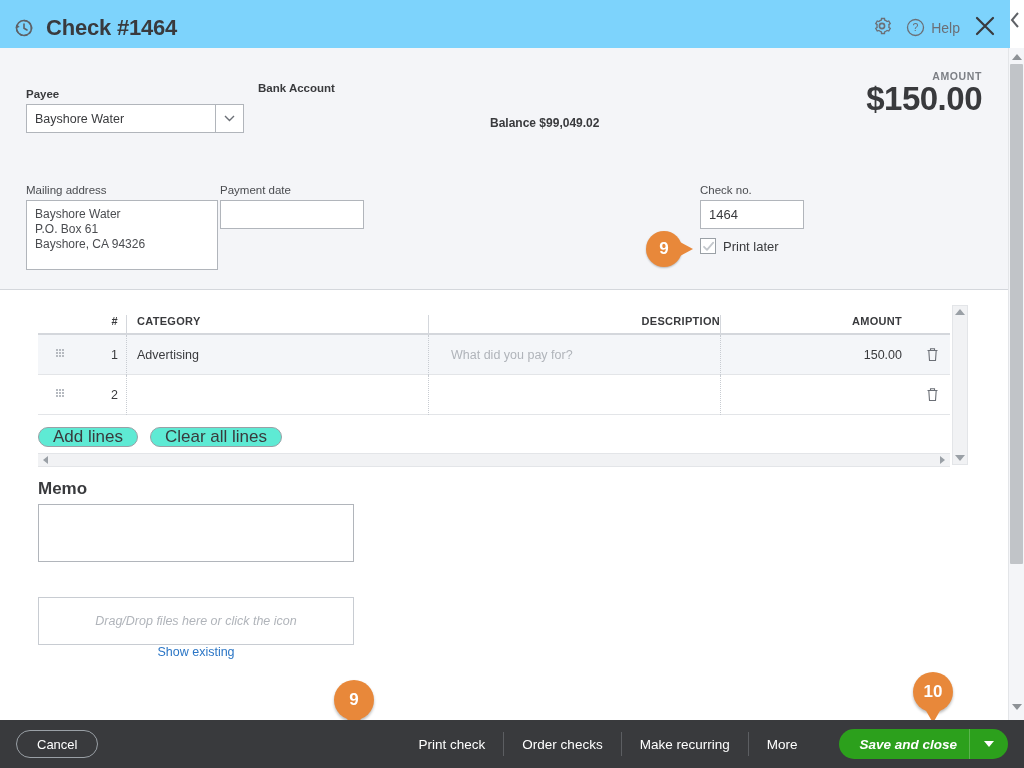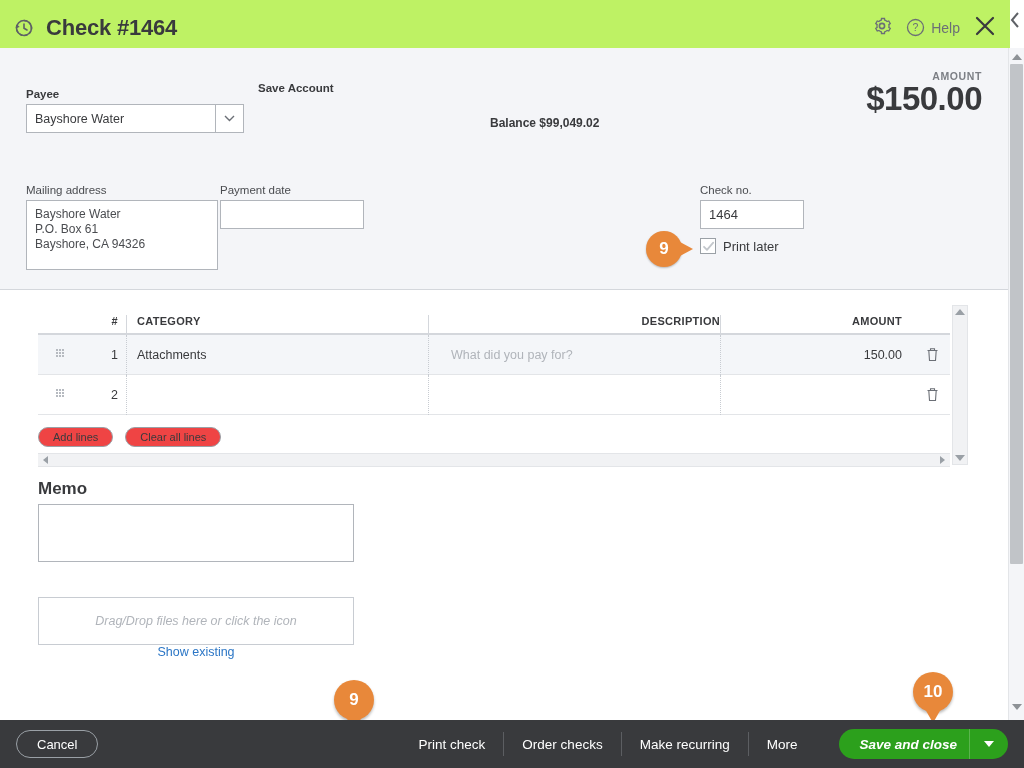--- a/index.html
+++ b/index.html
@@ -8,21 +8,21 @@
     width:1024px; height:768px; overflow:hidden;
     font-family:"Liberation Sans", sans-serif;
     background:#ffffff; color:#393a3d;
     -webkit-font-smoothing:antialiased;
   }
   .app { position:relative; width:1024px; height:768px; }
 
   
   .header {
     position:absolute; left:0; top:0; width:1010px; height:56px;
-    background:#bef264; border-bottom:1px solid #e3e5e8;
+    background:#7dd3fc; border-bottom:1px solid #e3e5e8;
     display:flex; align-items:center; padding:0 14px 0 12px;
   }
   .hist-icon { width:24px; height:24px; margin-right:10px; flex:0 0 auto; }
   .title { font-size:22px; font-weight:bold; color:#393a3d; letter-spacing:-0.2px; }
   .hdr-right { margin-left:auto; display:flex; align-items:center; gap:14px; }
   .gear-ic, .help-ic, .close-ic { cursor:pointer; display:block; }
   .help-wrap { display:flex; align-items:center; gap:6px; color:#6b6f76; font-size:14px; }
 
   
   .form-top {
@@ -114,21 +114,21 @@
   .trow .c-desc { border-left:1px dotted #c8ccd2; color:#b0b4ba; }
   .trow .c-amt { border-left:1px dotted #c8ccd2; justify-content:flex-end; color:#393a3d; }
   .trow .c-del { justify-content:center; }
   .drag-dots { width:9px; height:11px; margin-left:18px; }
   .drag-dots i { display:block; width:2px; height:2px; background:#b6bac0; float:left; margin:0 1px 1px 0; }
   .trash { width:13px; height:15px; }
 
   .tbtns { position:absolute; left:38px; top:136px; display:flex; gap:12px; }
   .btn-o {
     height:20px; padding:0 14px; border:1px solid #9aa0a6; border-radius:10px;
-    background:#ef4444; font-size:11px; color:#393a3d; display:flex; align-items:center;
+    background:#5eead4; font-size:17px; color:#393a3d; display:flex; align-items:center;
     font-family:"Liberation Sans", sans-serif; cursor:pointer;
   }
   .hscroll {
     position:absolute; left:38px; top:162px; width:912px; height:14px;
     background:#f1f2f4; border-top:1px solid #e3e5e8; border-bottom:1px solid #e3e5e8;
     display:flex; align-items:center;
   }
   .hs-arrow-l { width:0;height:0;border-top:4px solid transparent;border-bottom:4px solid transparent;border-right:5px solid #9aa0a6; margin-left:5px; }
   .hs-arrow-r { width:0;height:0;border-top:4px solid transparent;border-bottom:4px solid transparent;border-left:5px solid #9aa0a6; margin-left:auto; margin-right:5px; }
   .vscroll {
@@ -237,21 +237,21 @@
         <span class="val">Bayshore Water</span>
         <span class="caret-btn">
           <svg class="chev" viewBox="0 0 11 7">
               <path d="M1 1l4.5 4.5L10 1" fill="none" stroke="#6b6f76" stroke-width="1.4"></path>
             </svg>
         </span>
       </div>
     </div>
 
     <div class="bank-wrap">
-      <div class="fld-label">Save Account</div>
+      <div class="fld-label">Bank Account</div>
     </div>
 
     <div class="balance">Balance $99,049.02</div>
 
     <div class="amount-block">
       <div class="amount-lbl">AMOUNT</div>
       <div class="amount-val">$150.00</div>
     </div>
 
     <div class="mail-wrap">
@@ -308,21 +308,21 @@
               <i></i>
               <i></i>
               <i></i>
               <i></i>
               <i></i>
               <i></i>
               <i></i>
           </span>
         </div>
         <div class="cell c-num">1</div>
-        <div class="cell c-cat">Attachments</div>
+        <div class="cell c-cat">Advertising</div>
         <div class="cell c-desc">What did you pay for?</div>
         <div class="cell c-amt">150.00</div>
         <div class="cell c-del">
           <svg class="trash" viewBox="0 0 13 15">
             <path d="M1.5 3.5h10M4.5 3.5V1.8h4v1.7M2.8 3.5l.7 10h6l.7-10" fill="none" stroke="#6b6f76" stroke-width="1.1"></path>
           </svg>
         </div>
       </div>
 
       <div class="trow">

